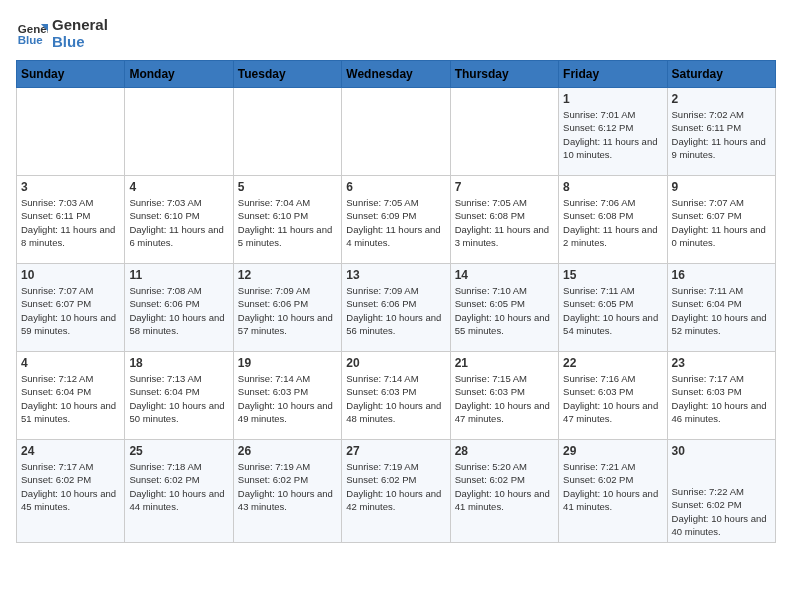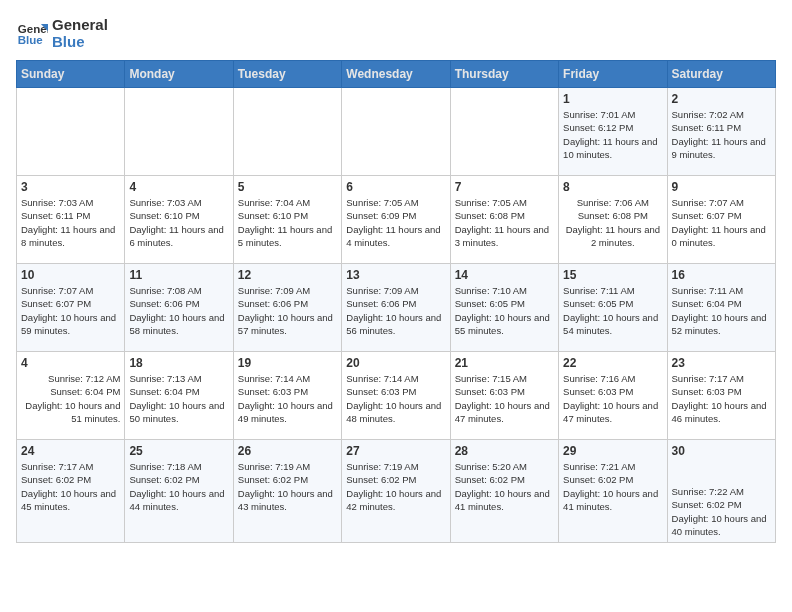--- a/index.html
+++ b/index.html
@@ -37,21 +37,21 @@
       font-size: 15px;
       color: #555;
     }
     table {
       width: 100%;
       border-collapse: collapse;
       table-layout: fixed;
     }
     thead tr th {
       background-color: #3a7abf;
-      color: #e5e5e5;
+      color: #000000;
       font-size: 12px;
       font-weight: bold;
       padding: 6px 4px;
       text-align: left;
       border: 1px solid #2a6aaf;
     }
     tbody tr td {
       border: 1px solid #ccc;
       vertical-align: top;
       padding: 4px;
@@ -153,21 +153,21 @@
 Daylight: 11 hours and 4 minutes.</div>
         </td>
         <td>
           <span class="day-num">7</span>
           <div class="day-info" style="white-space: pre-wrap;">Sunrise: 7:05 AM
 Sunset: 6:08 PM
 Daylight: 11 hours and 3 minutes.</div>
         </td>
         <td>
           <span class="day-num">8</span>
-          <div class="day-info" style="white-space: pre-wrap; text-align: center;">Sunrise: 7:06 AM
+          <div class="day-info" style="white-space: pre-wrap;">Sunrise: 7:06 AM
 Sunset: 6:08 PM
 Daylight: 11 hours and 2 minutes.</div>
         </td>
         <td>
           <span class="day-num">9</span>
           <div class="day-info" style="white-space: pre-wrap;">Sunrise: 7:07 AM
 Sunset: 6:07 PM
 Daylight: 11 hours and 0 minutes.</div>
         </td>
       </tr>
@@ -211,21 +211,21 @@
         <td>
           <span class="day-num">16</span>
           <div class="day-info" style="white-space: pre-wrap;">Sunrise: 7:11 AM
 Sunset: 6:04 PM
 Daylight: 10 hours and 52 minutes.</div>
         </td>
       </tr>
       <tr>
         <td>
           <span class="day-num">4</span>
-          <div class="day-info" style="white-space: pre-wrap; text-align: right;">Sunrise: 7:12 AM
+          <div class="day-info" style="white-space: pre-wrap;">Sunrise: 7:12 AM
 Sunset: 6:04 PM
 Daylight: 10 hours and 51 minutes.</div>
         </td>
         <td>
           <span class="day-num">18</span>
           <div class="day-info" style="white-space: pre-wrap;">Sunrise: 7:13 AM
 Sunset: 6:04 PM
 Daylight: 10 hours and 50 minutes.</div>
         </td>
         <td>

